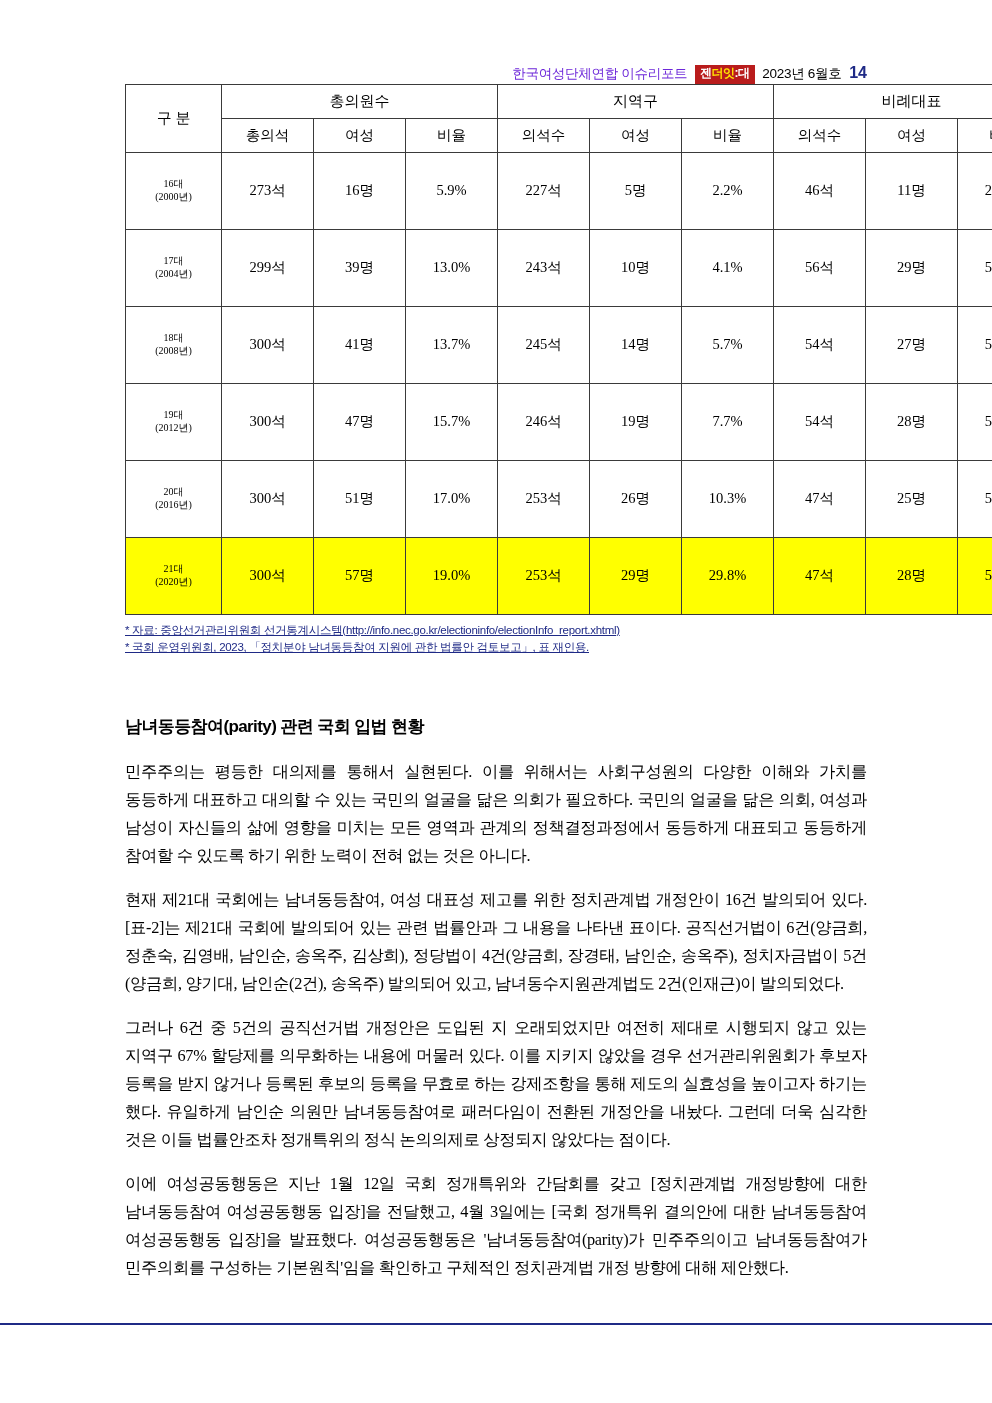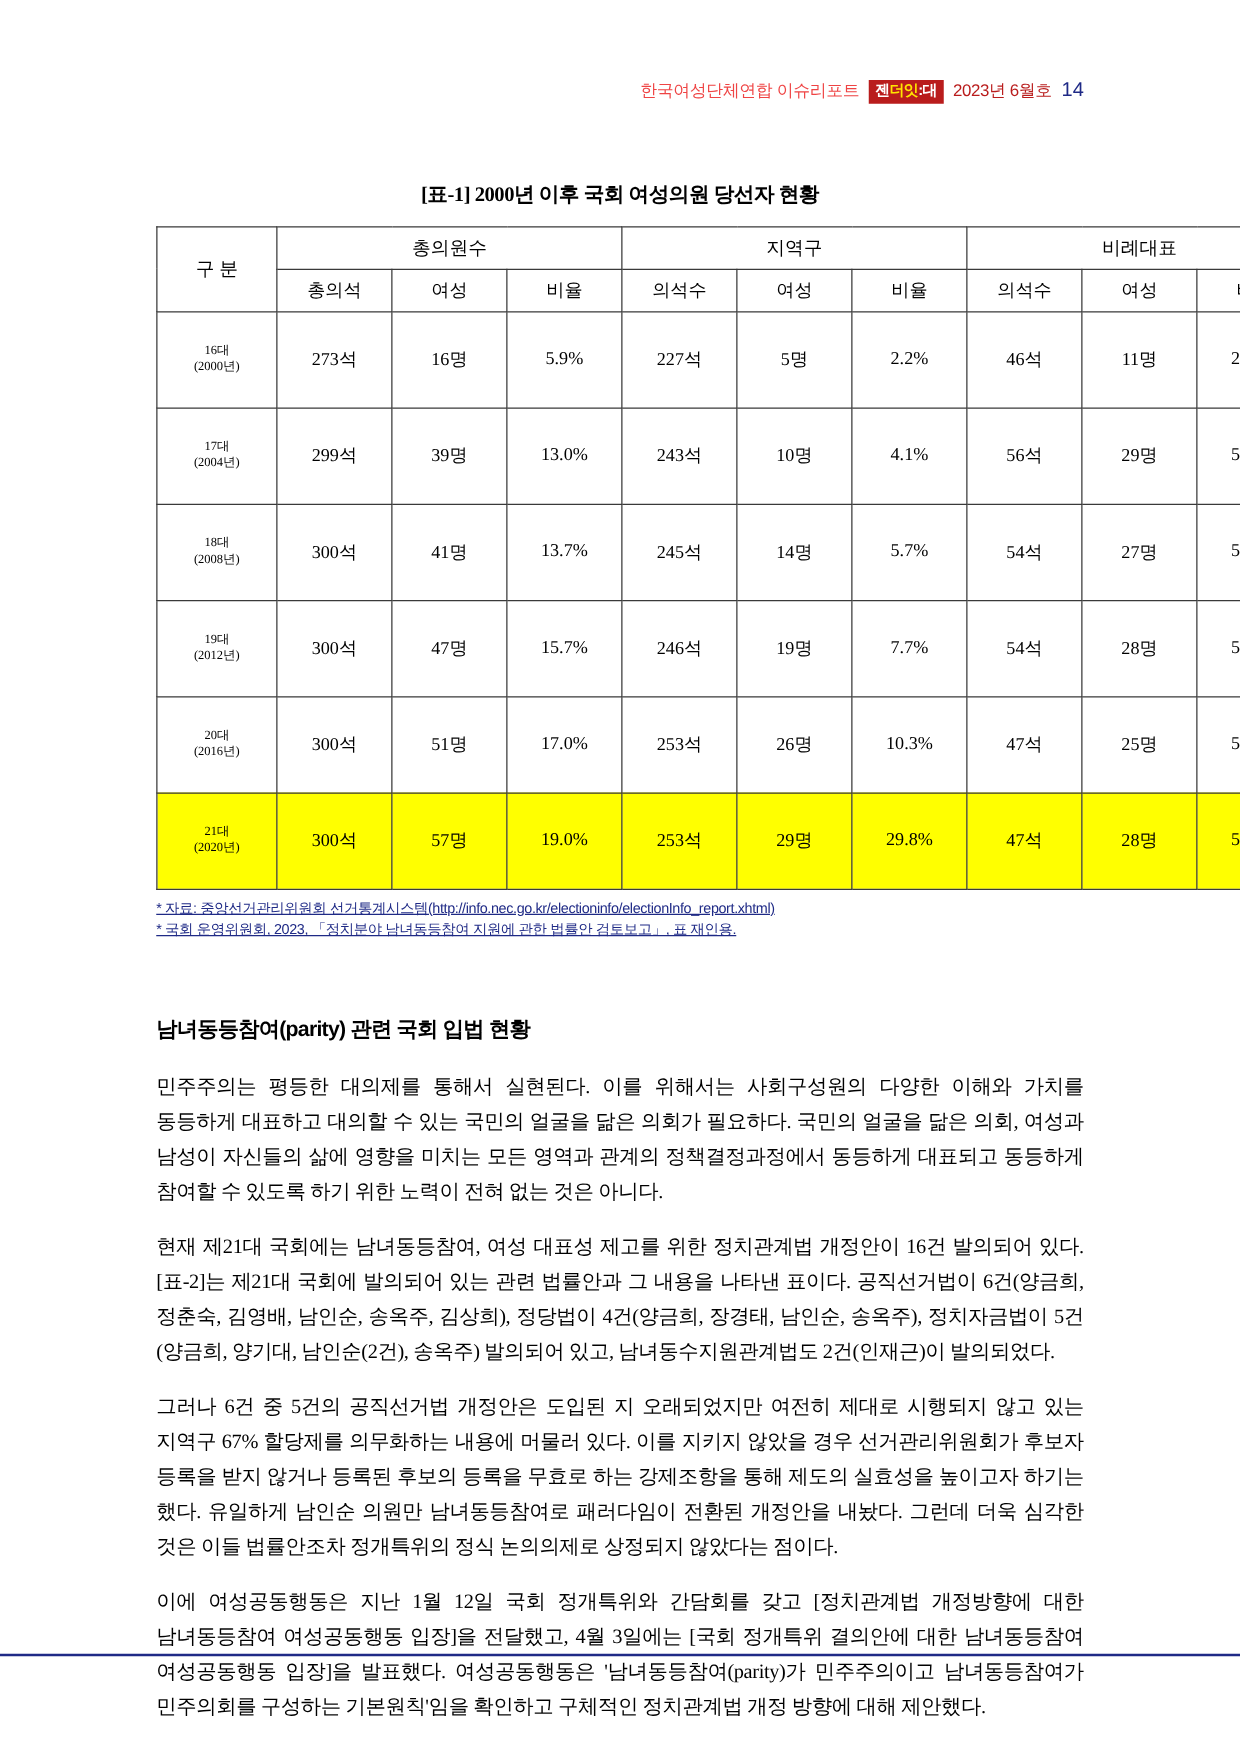--- a/index.html
+++ b/index.html
@@ -26,47 +26,47 @@
   .header {
     padding-top: 64px;
     text-align: right;
     font-size: 13.5px;
     color: #5a5a5a;
     font-family: "Liberation Sans", sans-serif;
     white-space: nowrap;
   }
   .header .hdr-text {
     font-size: 13.5px;
-    color: #ef4444;
+    color: #6d28d9;
     letter-spacing: -0.3px;
   }
   .header .brandbox {
     display: inline-block;
     background: #b91c1c;
     color: #ffffff;
     padding: 2px 5px 3px 5px;
     font-weight: bold;
     font-size: 12px;
     margin: 0 4px;
     letter-spacing: -0.5px;
     vertical-align: middle;
     line-height: 1.1;
   }
   .header .brandbox .yellow {
     color: #ffe400;
   }
   .header .issue {
     font-size: 13.5px;
-    color: #b91c1c;
+    color: #000000;
     letter-spacing: -0.3px;
   }
   .header .pagenum {
     font-size: 16px;
     color: #1f2a86;
-    font-weight: normal;
+    font-weight: bold;
     margin-left: 4px;
   }
 
   
   .table-title {
     text-align: center;
     font-weight: bold;
     font-size: 16.5px;
     margin-top: 62px;
     margin-bottom: 14px;
@@ -155,21 +155,20 @@
 
 <div class="page">
 
   <div class="header">
     <span class="hdr-text">한국여성단체연합 이슈리포트</span>
     <span class="brandbox"><span>젠</span><span class="yellow">더</span><span class="yellow">잇</span><span>:대</span></span>
     <span class="issue">2023년 6월호</span>
     <span class="pagenum">14</span>
   </div>
 
-  <div class="table-title">[표-1] 2000년 이후 국회 여성의원 당선자 현황</div>
 
   <table class="data">
     <colgroup>
       <col class="col-w1">
         <col class="col-w2">
         <col class="col-w2">
         <col class="col-w2">
       <col class="col-w2">
         <col class="col-w2">
         <col class="col-w2">

